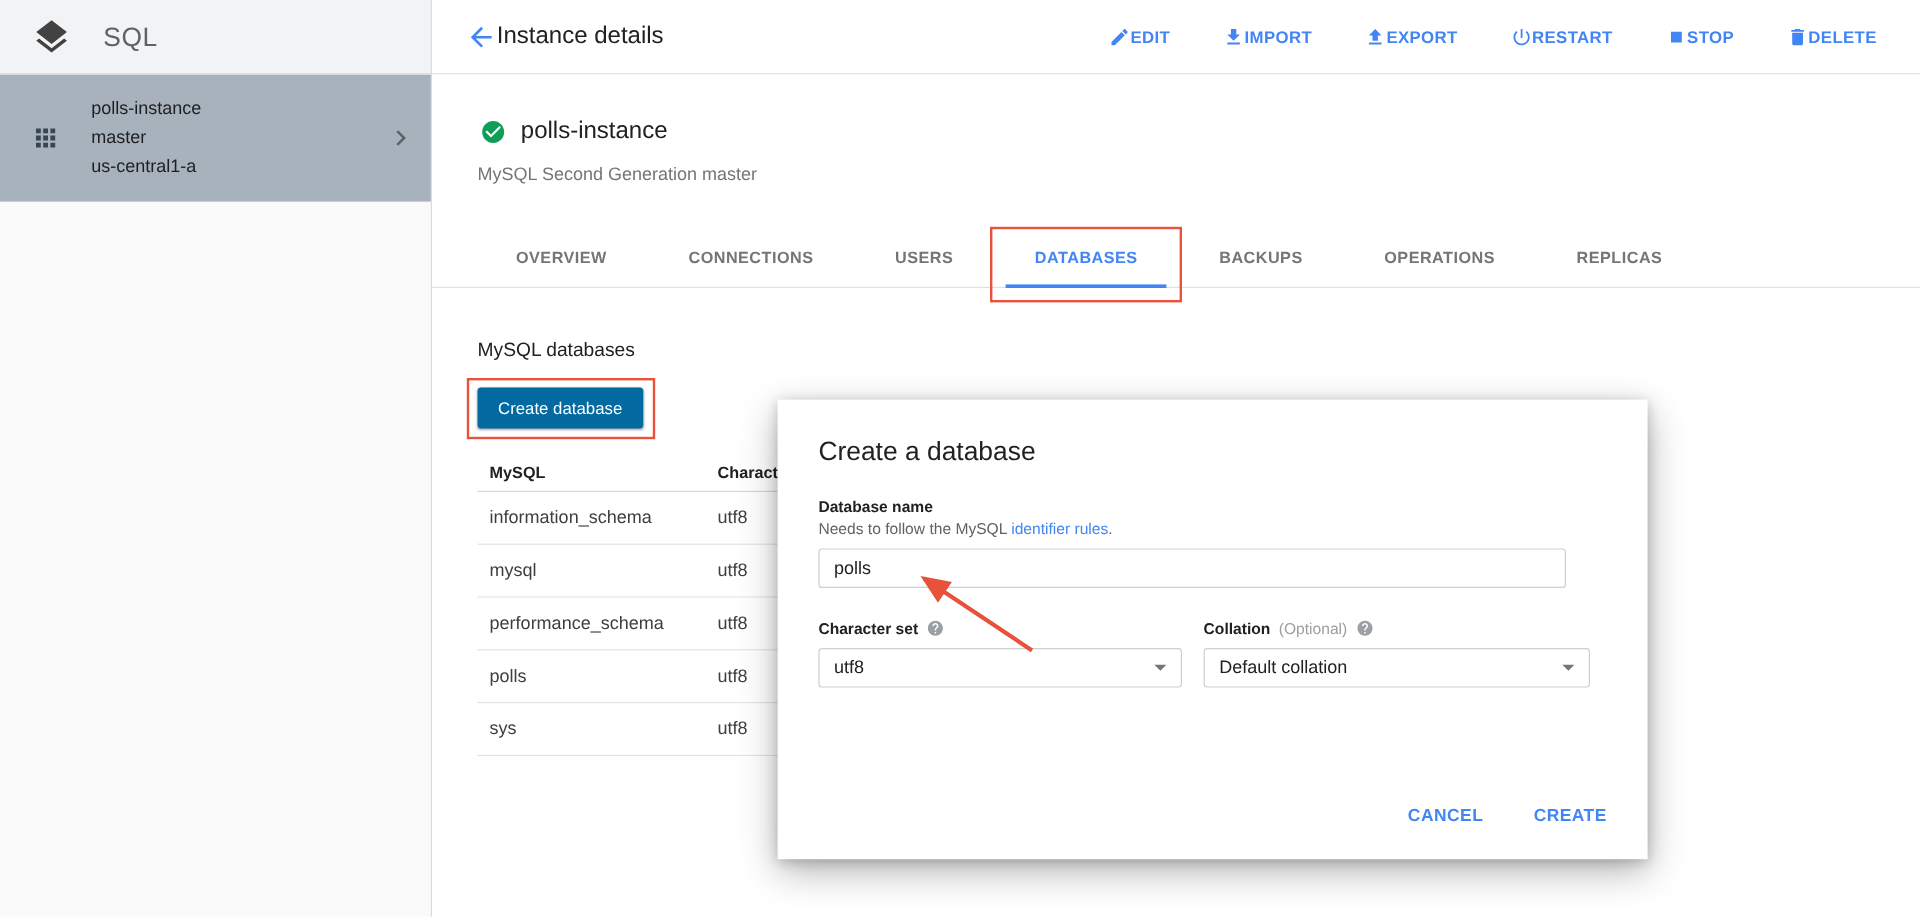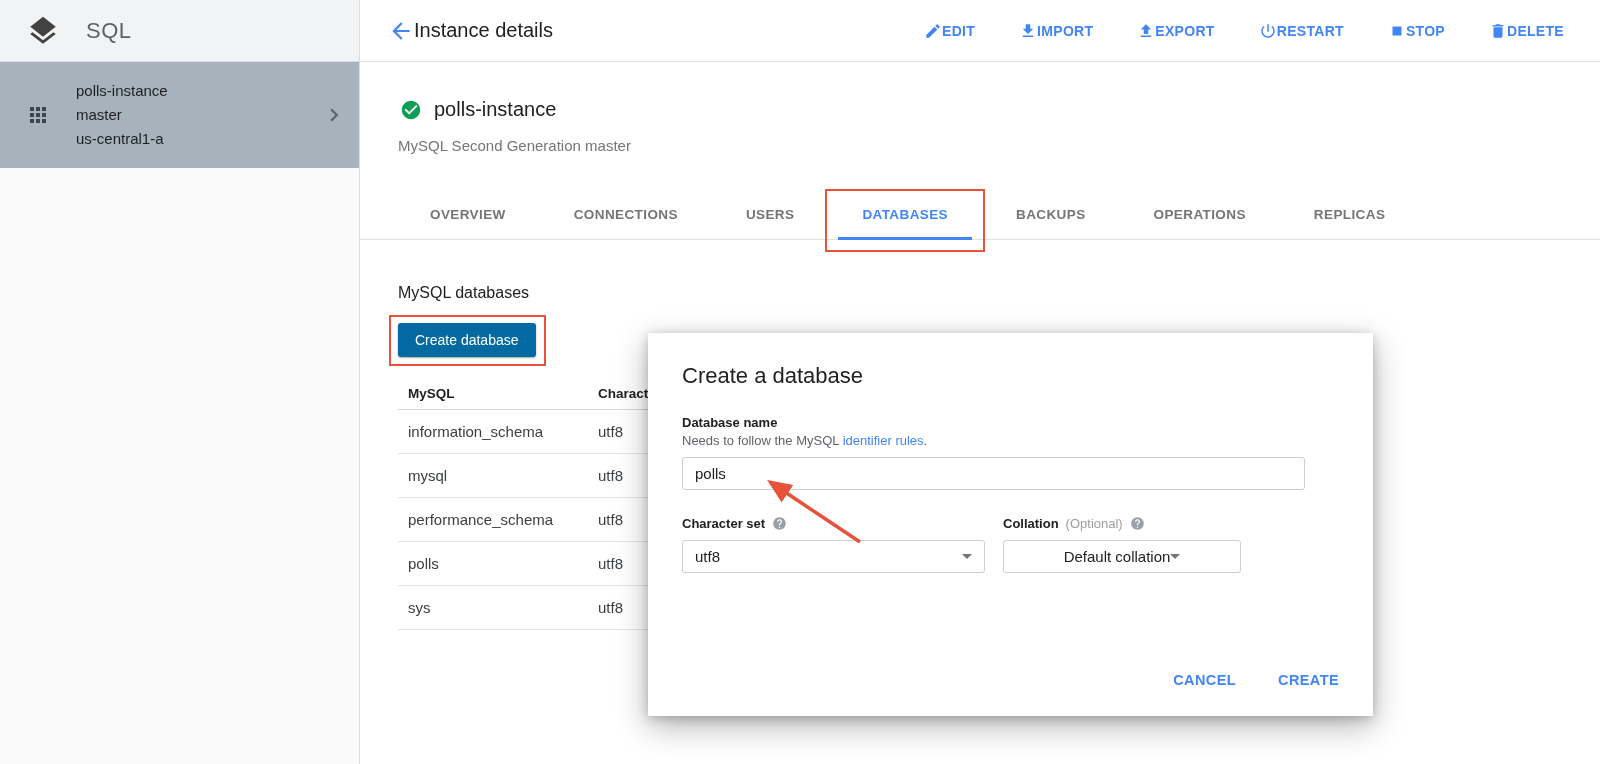--- a/index.html
+++ b/index.html
@@ -66,21 +66,21 @@
   .help-link { color:#4285f4; text-decoration:none; cursor:pointer; }
   .db-name-input { margin-top:9px; width:623px; height:33px; border:1px solid #cfcfcf; border-radius:3px; padding:0 12px; font-size:15px; color:#212121; font-family:inherit; outline:none; }
   .field-row { display:flex; margin-top:26px; }
   .field-col1 { width:321px; }
   .field-col2 { width:302px; }
   .label-row { display:flex; align-items:center; gap:7px; }
   .optional-note { color:#9e9e9e; font-weight:normal; font-size:13px; }
   .help-icon { cursor:pointer; }
   .help-icon svg { width:15px; height:15px; fill:#9aa0a6; }
   .dropdown { margin-top:9px; height:33px; width:303px; border:1px solid #cfcfcf; border-radius:3px; display:flex; align-items:center; justify-content:space-between; padding:0 12px; font-size:15px; color:#212121; cursor:pointer; }
-  .field-col2 .dropdown { width:238px;justify-content:center; }
+  .field-col2 .dropdown { width:322px; }
   .caret { width:0; height:0; border-left:5px solid transparent; border-right:5px solid transparent; border-top:5px solid #757575; }
   .modal-buttons { position:absolute; right:34px; bottom:28px; display:flex; gap:42px; }
   .text-button { font-size:14.5px; font-weight:bold; color:#4285f4; letter-spacing:.4px; cursor:pointer; }
 
   
   .arrow-annotation { position:absolute; left:748px; top:462px; width:130px; height:95px; z-index:30; pointer-events:none; }
 </style>
 </head>
 <body>
 

